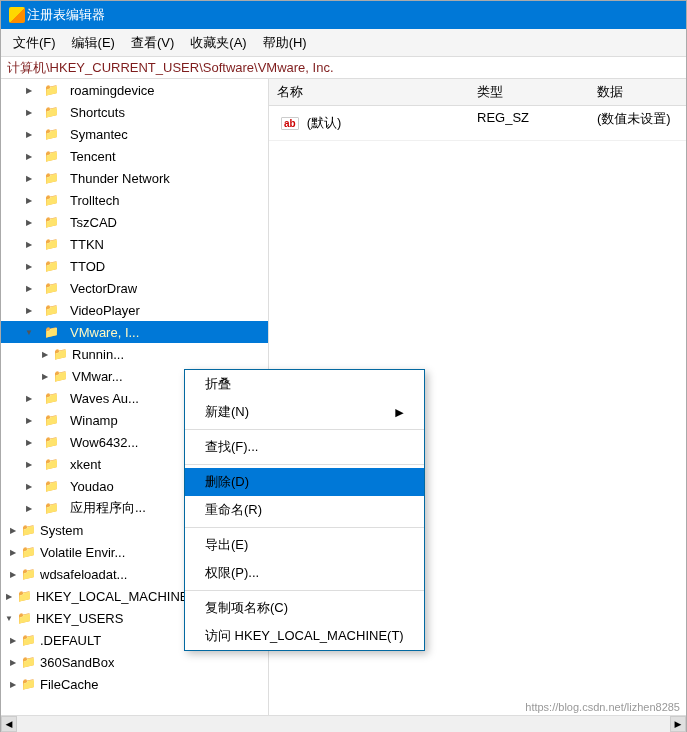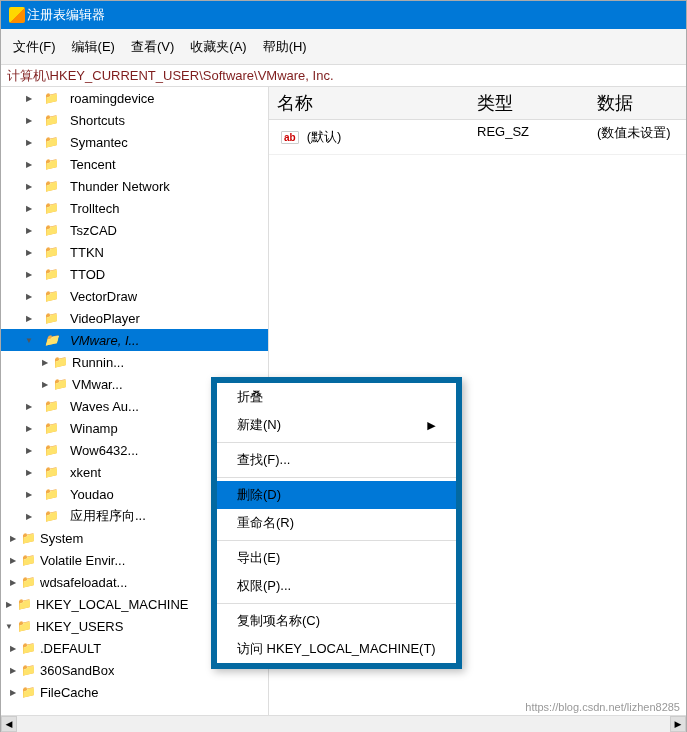--- a/index.html
+++ b/index.html
@@ -40,21 +40,21 @@
       background: linear-gradient(135deg, #ffd700 50%, #ff8c00 50%);
       border-radius: 2px;
     }
 
     .menu-bar {
       background: #f5f5f5;
       border-bottom: 1px solid #ddd;
       padding: 2px 4px;
       display: flex;
       gap: 0;
-      height: 36px;
+      height: 28px;
       align-items: center;
       flex-shrink: 0;
     }
 
     .menu-item {
       padding: 2px 8px;
       cursor: pointer;
       font-size: 13px;
       color: #000;
     }
@@ -92,22 +92,21 @@
       display: flex;
       align-items: center;
       padding: 1px 0;
       white-space: nowrap;
       cursor: pointer;
       height: 22px;
     }
 
     .tree-item.selected {
       background: #0078d7;
-      color: #000000;
-      font-style: italic;
+      color: #fef9c3;
     }
 
     .tree-item.selected .folder-icon {
       color: #fff;
     }
 
     .expand-btn {
       width: 16px;
       height: 16px;
       display: inline-flex;
@@ -157,21 +156,21 @@
       grid-template-columns: 200px 120px 1fr;
       border-bottom: 1px solid #ddd;
       padding: 2px 4px;
       background: #f5f5f5;
       font-weight: normal;
       font-size: 13px;
     }
 
     .right-panel-header span {
       padding: 2px 4px;
-      font-size: 18px;
+      font-size: 13px;
     }
 
     .right-panel-row {
       display: grid;
       grid-template-columns: 200px 120px 1fr;
       padding: 2px 4px;
       border-bottom: 1px solid #f0f0f0;
       font-size: 13px;
     }
 
@@ -194,23 +193,23 @@
       font-weight: bold;
       padding: 0 2px;
       font-style: normal;
       border-radius: 1px;
     }
 
     
     .context-menu {
       position: absolute;
       top: 290px;
-      left: 210px;
+      left: 183px;
       background: #fff;
-      border: 6px solid #0369a1;
+      border: 1px solid #0369a1;
       box-shadow: 3px 3px 8px rgba(0,0,0,0.25);
       z-index: 100;
       min-width: 200px;
       font-size: 13px;
     }
 
     .ctx-item {
       padding: 5px 20px;
       cursor: pointer;
       white-space: nowrap;

